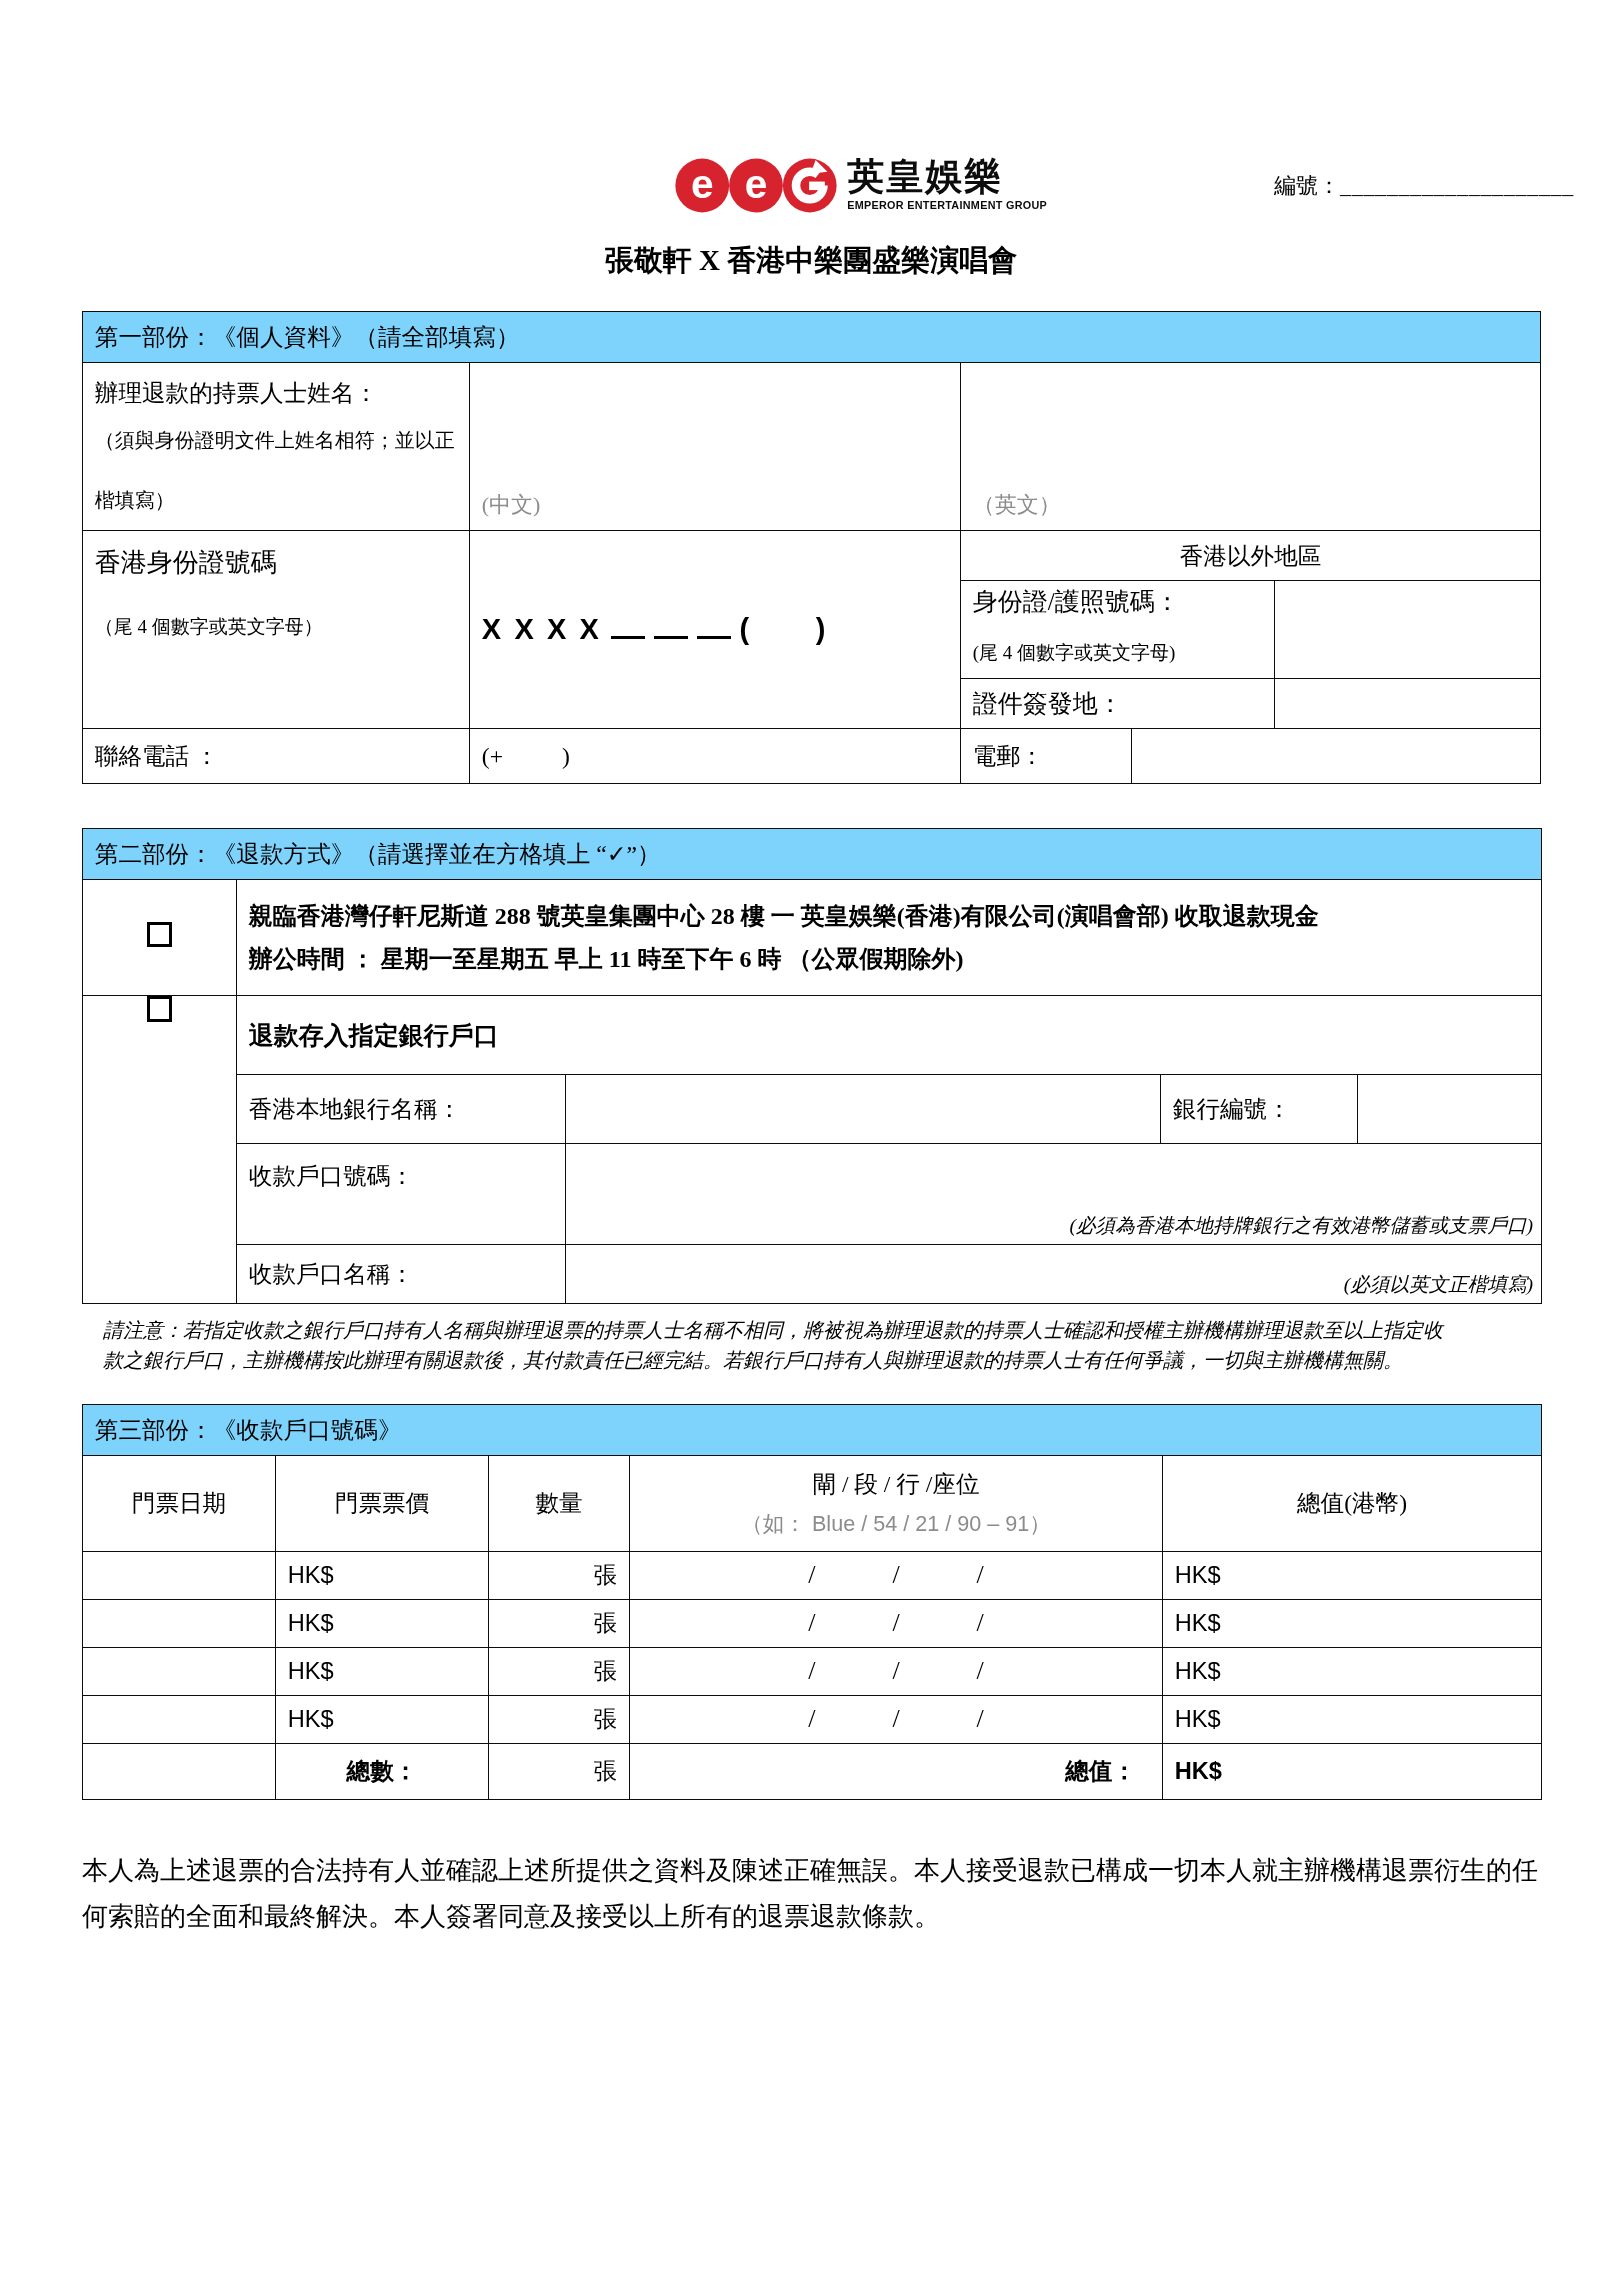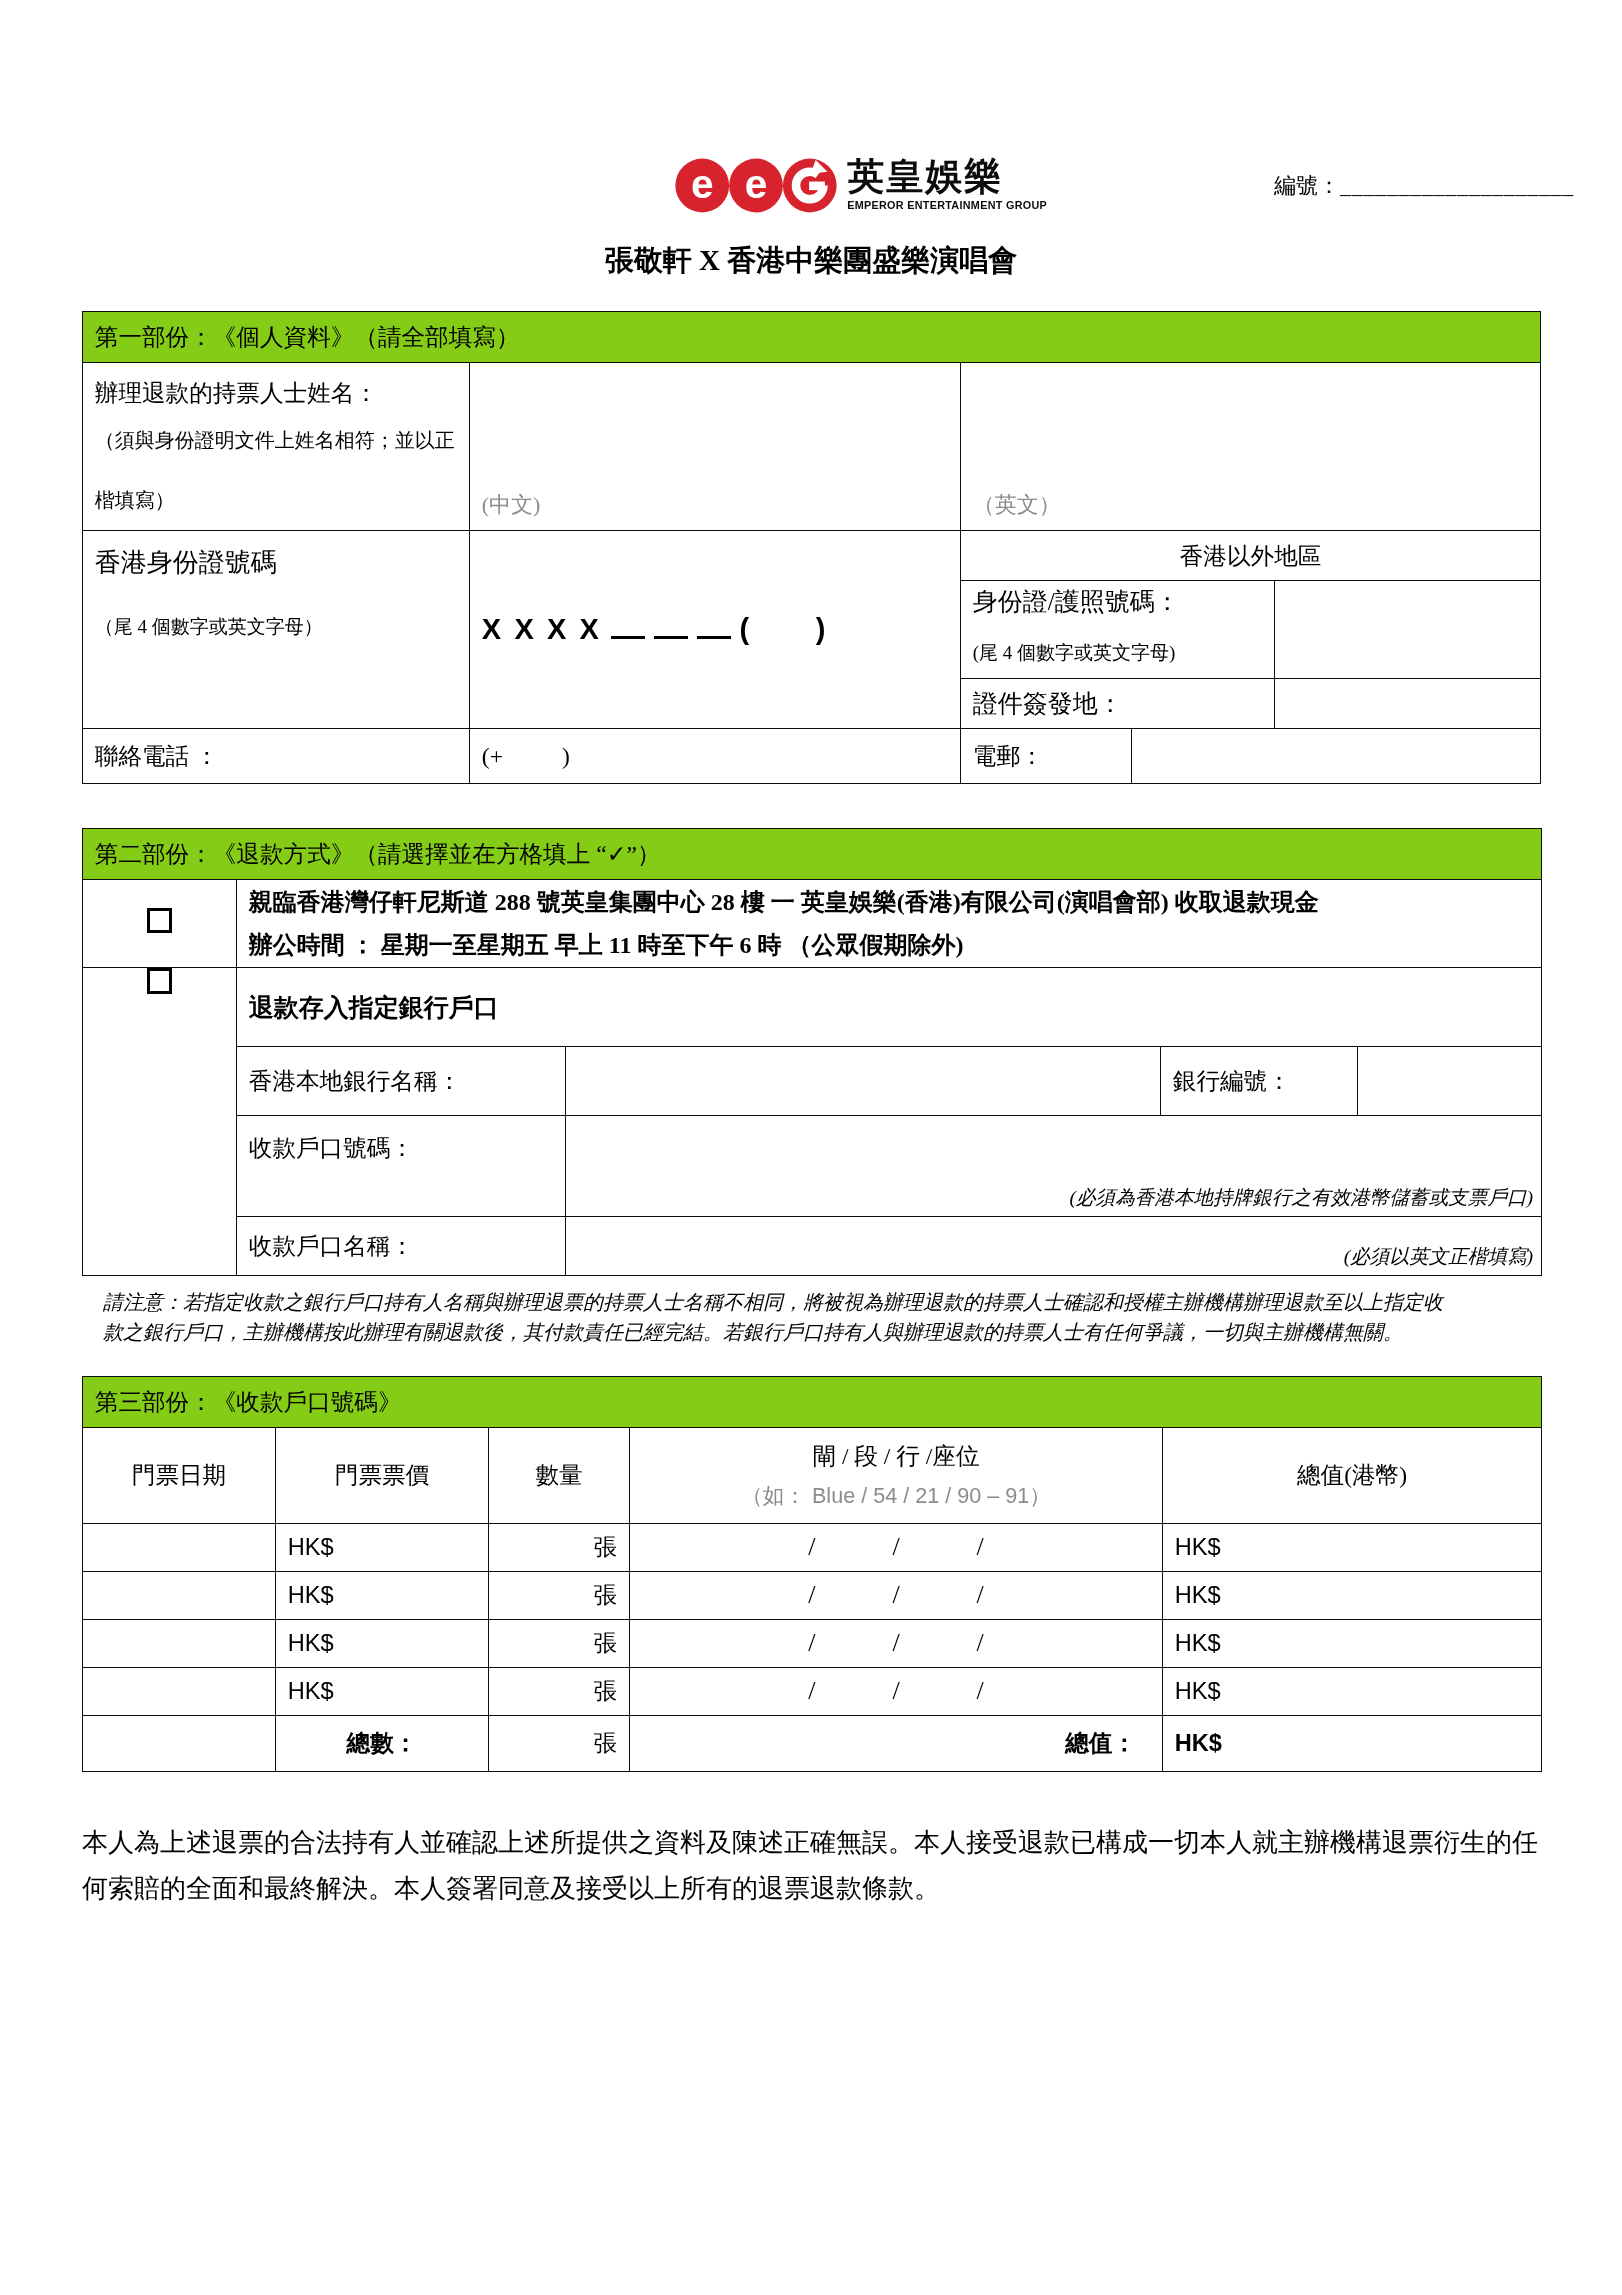--- a/index.html
+++ b/index.html
@@ -17,21 +17,21 @@
   .logo-en{font-family:"Liberation Sans",sans-serif;font-weight:bold;font-size:10.8px;letter-spacing:0.3px;color:#0c0c0c;margin-top:2.6px;white-space:nowrap;}
   .refno{position:absolute;left:1274px;top:171px;font-size:22px;white-space:pre;}
   .refno .line{letter-spacing:0.7px;}
   
   .spacer-top{height:243px;}
   .doc-title1,.doc-title2{text-align:center;font-weight:bold;font-size:29px;line-height:35px;margin:0;}
   .doc-title2{margin-top:17px;}
   
   table.frm{border-collapse:collapse;table-layout:fixed;width:1459px;margin-left:82px;}
   table.frm td{border:1.6px solid #0d0d0d;padding:0 11.8px;font-size:23.6px;vertical-align:middle;overflow:hidden;}
-  td.pinkhead{background:#84cc16;font-size:29px;padding-left:10.5px;border:2px solid #0d0d0d;}
+  td.pinkhead{background:#7dd3fc;font-size:29px;padding-left:10.5px;border:2px solid #0d0d0d;}
   td.blank{background:#fff;}
   .gray{color:#8C8C8C;}
   .keep-sp{white-space:pre;}
   .b{font-weight:bold;}
   
   .s1-hd{height:51px;}
   .s1-r1{height:148px;}
   .s1-r1 td{vertical-align:top;}
   .name-label{margin-top:13px;line-height:34px;}
   .name-note{font-size:20px;line-height:60px;}
@@ -44,21 +44,21 @@
   .hkid-cell{vertical-align:top !important;}
   .hkid-label{font-size:26px;margin-top:14.4px;}
   .hkid-note{font-size:19px;margin-top:34px;}
   .hkid-format{font-family:"Liberation Sans",sans-serif;font-weight:bold;font-size:29px;letter-spacing:2.6px;display:flex;align-items:baseline;gap:9px;}
   .hkid-dash{display:inline-block;width:34px;border-bottom:3.3px solid #000;height:19.6px;}
   .overseas{text-align:center;font-size:26px;}
   .passport-label{font-size:25px;margin-top:3.9px;}
   .passport-note{font-size:19px;margin-top:22px;}
   
   .s2-hd{height:51px;}
-  .s2-rA{height:88px;}
+  .s2-rA{height:116px;}
   .s2-rB{height:79px;}
   .s2-rC{height:69px;}
   .s2-rD{height:101px;}
   .s2-rE{height:59px;border-radius:19px;}
   .cb-cell{text-align:center;}
   .cb-cell-top{text-align:center;vertical-align:top !important;padding-top:26px;}
   .checkbox{display:inline-block;width:19.6px;height:19.6px;border:3.3px solid #000;background:#fff;}
   .optline{font-weight:bold;font-size:24px;line-height:43px;}
   .opt-cell{vertical-align:middle;padding-top:3.9px;}
   .note-cell{position:relative;}

